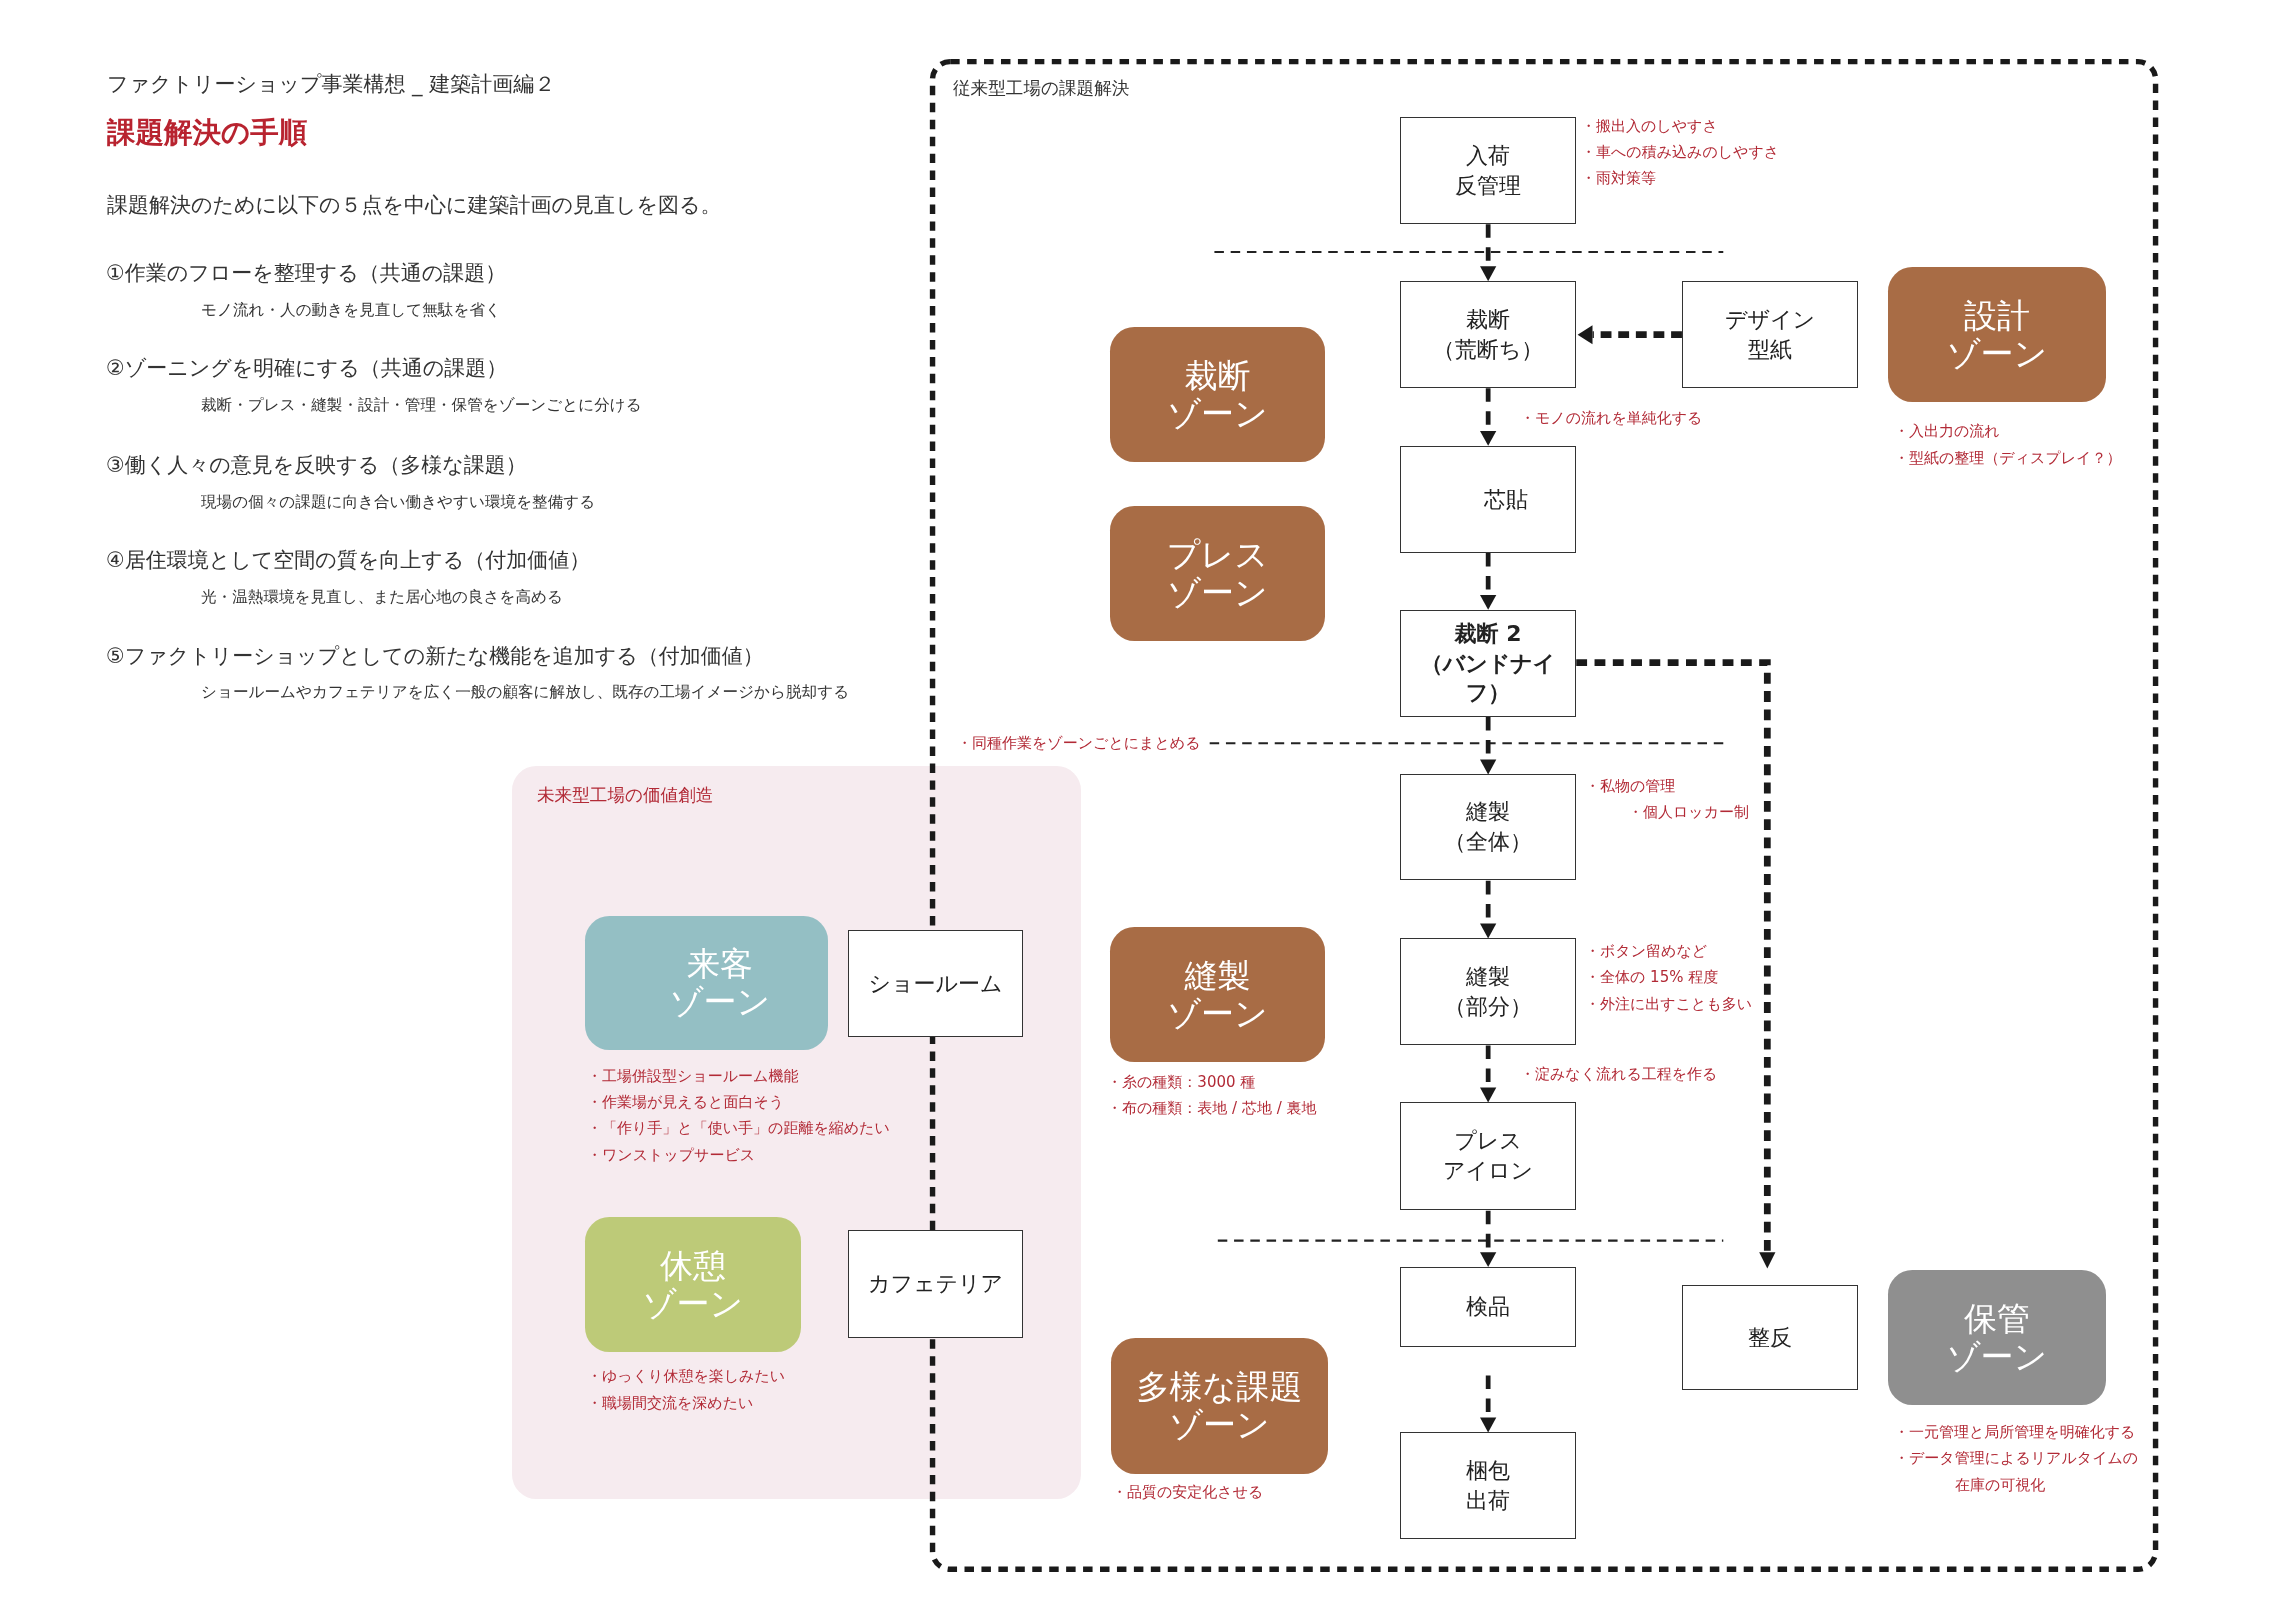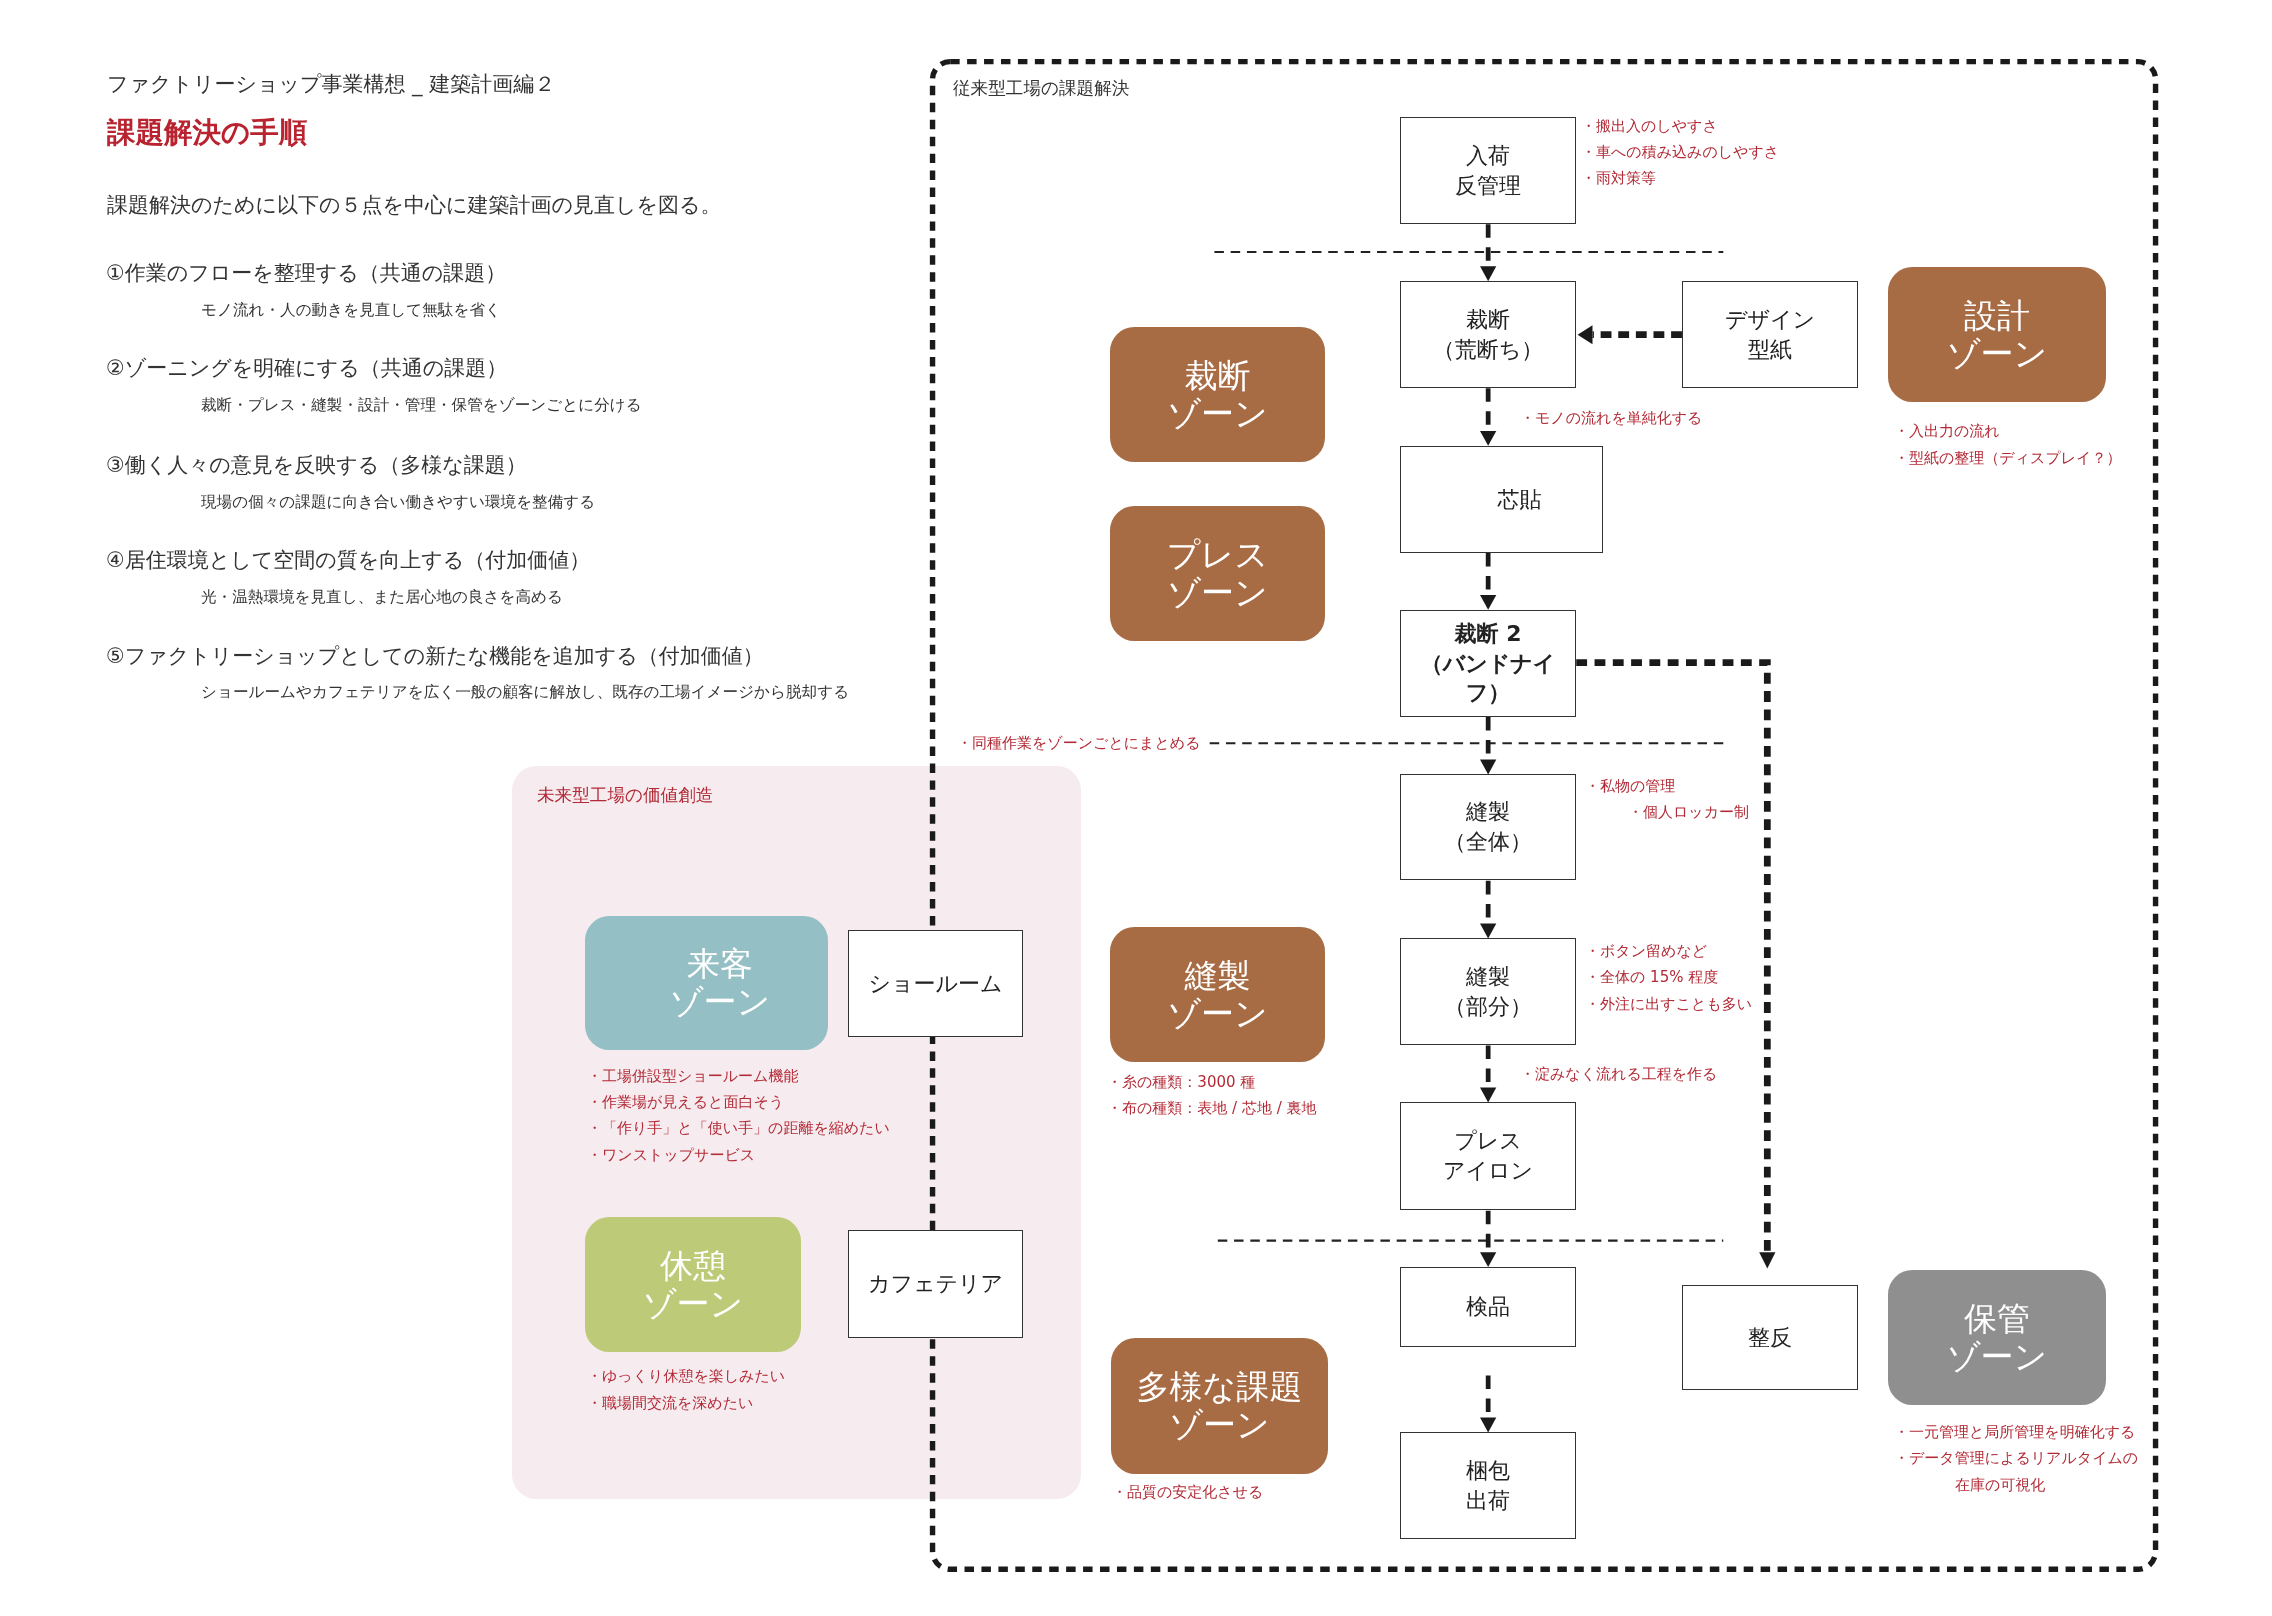--- a/index.html
+++ b/index.html
@@ -96,21 +96,21 @@
 <div class="abs main-label">従来型工場の課題解決</div>
 
 <div class="pbox" style="left:1400px;top:117px;width:176px;height:107px;">
   <span>入荷</span>
   <span>反管理</span>
 </div>
 <div class="pbox" style="left:1400px;top:281px;width:176px;height:107px;">
   <span>裁断</span>
   <span>（荒断ち）</span>
 </div>
-<div class="pbox" style="left:1400px;top:446px;width:203px;height:107px;padding-left:36px;">
+<div class="pbox" style="left:1400px;top:446px;width:176px;height:107px;padding-left:36px;">
   <span>芯貼</span>
 </div>
 <div class="pbox" style="left:1400px;top:610px;width:176px;height:107px;font-weight:bold;">
   <span>裁断 2</span>
   <span>（バンドナイフ）</span>
 </div>
 <div class="pbox" style="left:1400px;top:774px;width:176px;height:106px;">
   <span>縫製</span>
   <span>（全体）</span>
 </div>

